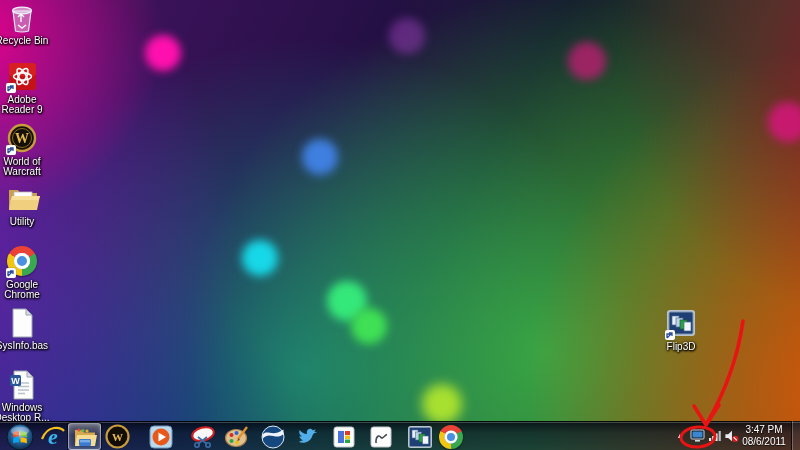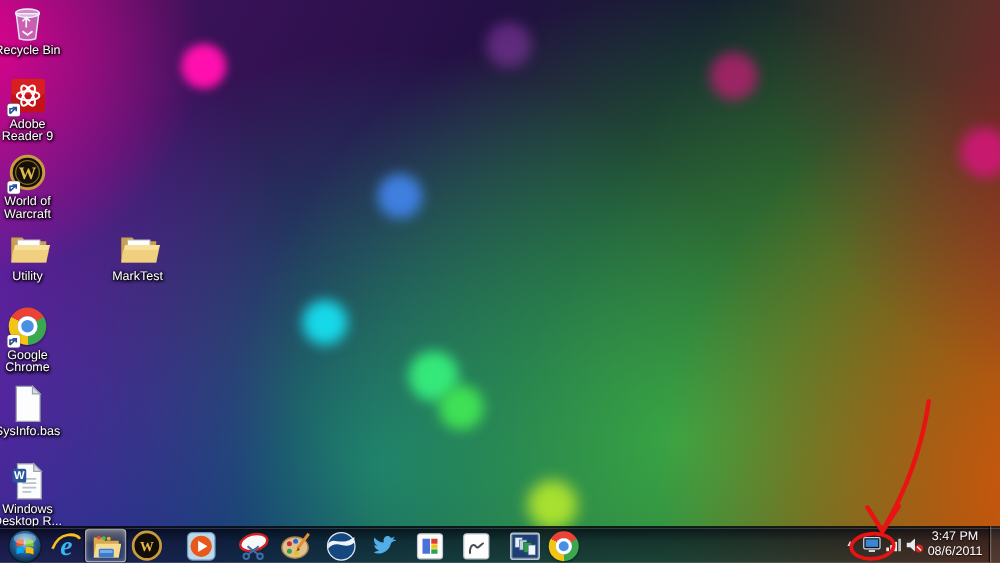--- a/index.html
+++ b/index.html
@@ -158,31 +158,20 @@
       <svg width="34" height="32" viewBox="0 0 34 32">
         <path d="M3 7 L12 7 L14 10 L31 10 L31 27 L3 27 Z" fill="#caa050"></path>
         <rect x="8" y="9" width="18" height="17" fill="#fdfdfd" stroke="#b9b9b9" stroke-width=".8"></rect>
         <path d="M3 27 L6 13 L34 13 L31 27 Z" fill="#f0cf7e"></path>
         <path d="M3 27 L6 13 L34 13 L32 17 L4.5 17 Z" fill="#f7e09a"></path>
       </svg>
     </div>
     <div class="lbl">Utility</div>
   </div>
 
-  <div class="desk-icon di-marktest">
-    <div class="ic">
-      <svg width="34" height="32" viewBox="0 0 34 32">
-        <path d="M3 7 L12 7 L14 10 L31 10 L31 27 L3 27 Z" fill="#caa050"></path>
-        <rect x="8" y="9" width="18" height="17" fill="#fdfdfd" stroke="#b9b9b9" stroke-width=".8"></rect>
-        <path d="M3 27 L6 13 L34 13 L31 27 Z" fill="#f0cf7e"></path>
-        <path d="M3 27 L6 13 L34 13 L32 17 L4.5 17 Z" fill="#f7e09a"></path>
-      </svg>
-    </div>
-    <div class="lbl">MarkTest</div>
-  </div>
 
   <div class="desk-icon di-chrome">
     <div class="ic">
       <div class="chrome-ball"></div>
       <span class="shortcut-badge">
         <svg width="10" height="10" viewBox="0 0 10 10">
             <path d="M2 8 L2 4 L5 4 M2 8 L7 3 M7 6 V3 H4" stroke="#2a4a9a" stroke-width="1.3" fill="none"></path>
           </svg>
       </span>
     </div>
@@ -207,20 +196,40 @@
         <g stroke="#b8c2cc" stroke-width="1.4">
             <path d="M12 14 H23 M12 17.5 H23 M12 21 H23 M12 24.5 H19"></path>
           </g>
         <rect x="4" y="6" width="11" height="11" rx="1.5" fill="#2b579a"></rect>
         <text x="9.5" y="14.5" text-anchor="middle" font-size="9" font-weight="bold" fill="#fff" font-family="Liberation Sans, sans-serif">W</text>
       </svg>
     </div>
     <div class="lbl">Windows Desktop R...</div>
   </div>
 
+  <div class="desk-icon di-flip3d">
+    <div class="ic">
+      <svg width="32" height="32" viewBox="0 0 32 32">
+        <rect x="2" y="2" width="28" height="26" rx="3" fill="#b9c4cf"></rect>
+        <rect x="4" y="4" width="24" height="22" rx="1.5" fill="#1d3f73" stroke="#7f95ad" stroke-width="1"></rect>
+        <g>
+          <rect x="7" y="8" width="7" height="9" fill="#e8eef5" stroke="#4a6a94" stroke-width=".7"></rect>
+          <rect x="11" y="10" width="7" height="9" fill="#bcd2e8" stroke="#4a6a94" stroke-width=".7"></rect>
+          <rect x="15" y="12" width="7" height="9" fill="#2f9e4a" stroke="#1a5a2a" stroke-width=".7"></rect>
+          <rect x="19" y="14" width="7" height="9" fill="#f2f6fa" stroke="#4a6a94" stroke-width=".7"></rect>
+        </g>
+      </svg>
+      <span class="shortcut-badge">
+        <svg width="10" height="10" viewBox="0 0 10 10">
+            <path d="M2 8 L2 4 L5 4 M2 8 L7 3 M7 6 V3 H4" stroke="#2a4a9a" stroke-width="1.3" fill="none"></path>
+          </svg>
+      </span>
+    </div>
+    <div class="lbl">Flip3D</div>
+  </div>
 
   <div id="taskbar">
 
     <div class="tb-item tb-start">
       <svg width="28" height="28" viewBox="0 0 28 28">
         <defs>
           <radialGradient id="orbg" cx="50%" cy="38%" r="65%">
             <stop offset="0%" stop-color="#9fd4f6"></stop>
               <stop offset="45%" stop-color="#2a6aa6"></stop>
               <stop offset="100%" stop-color="#0a2440"></stop>

